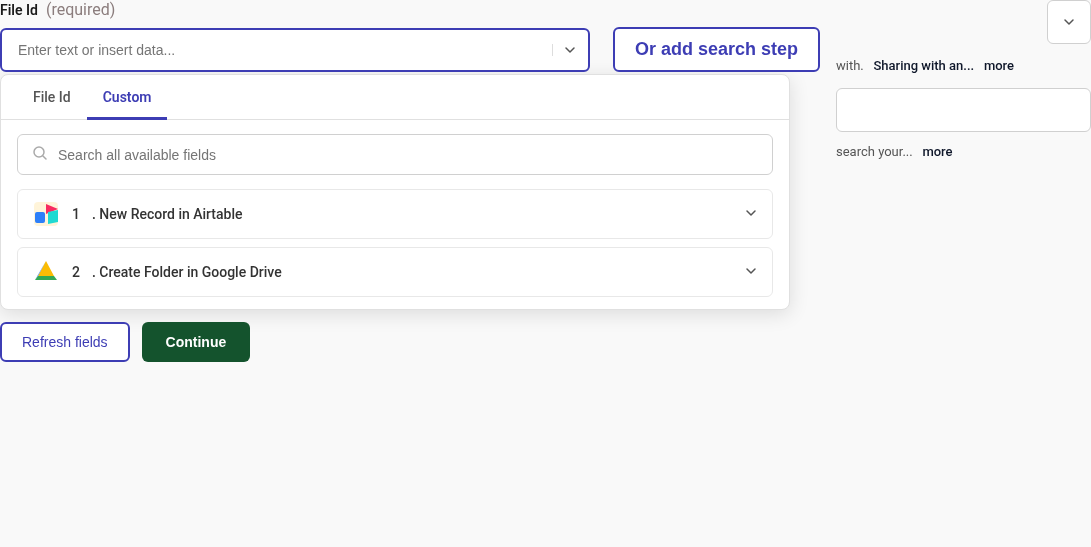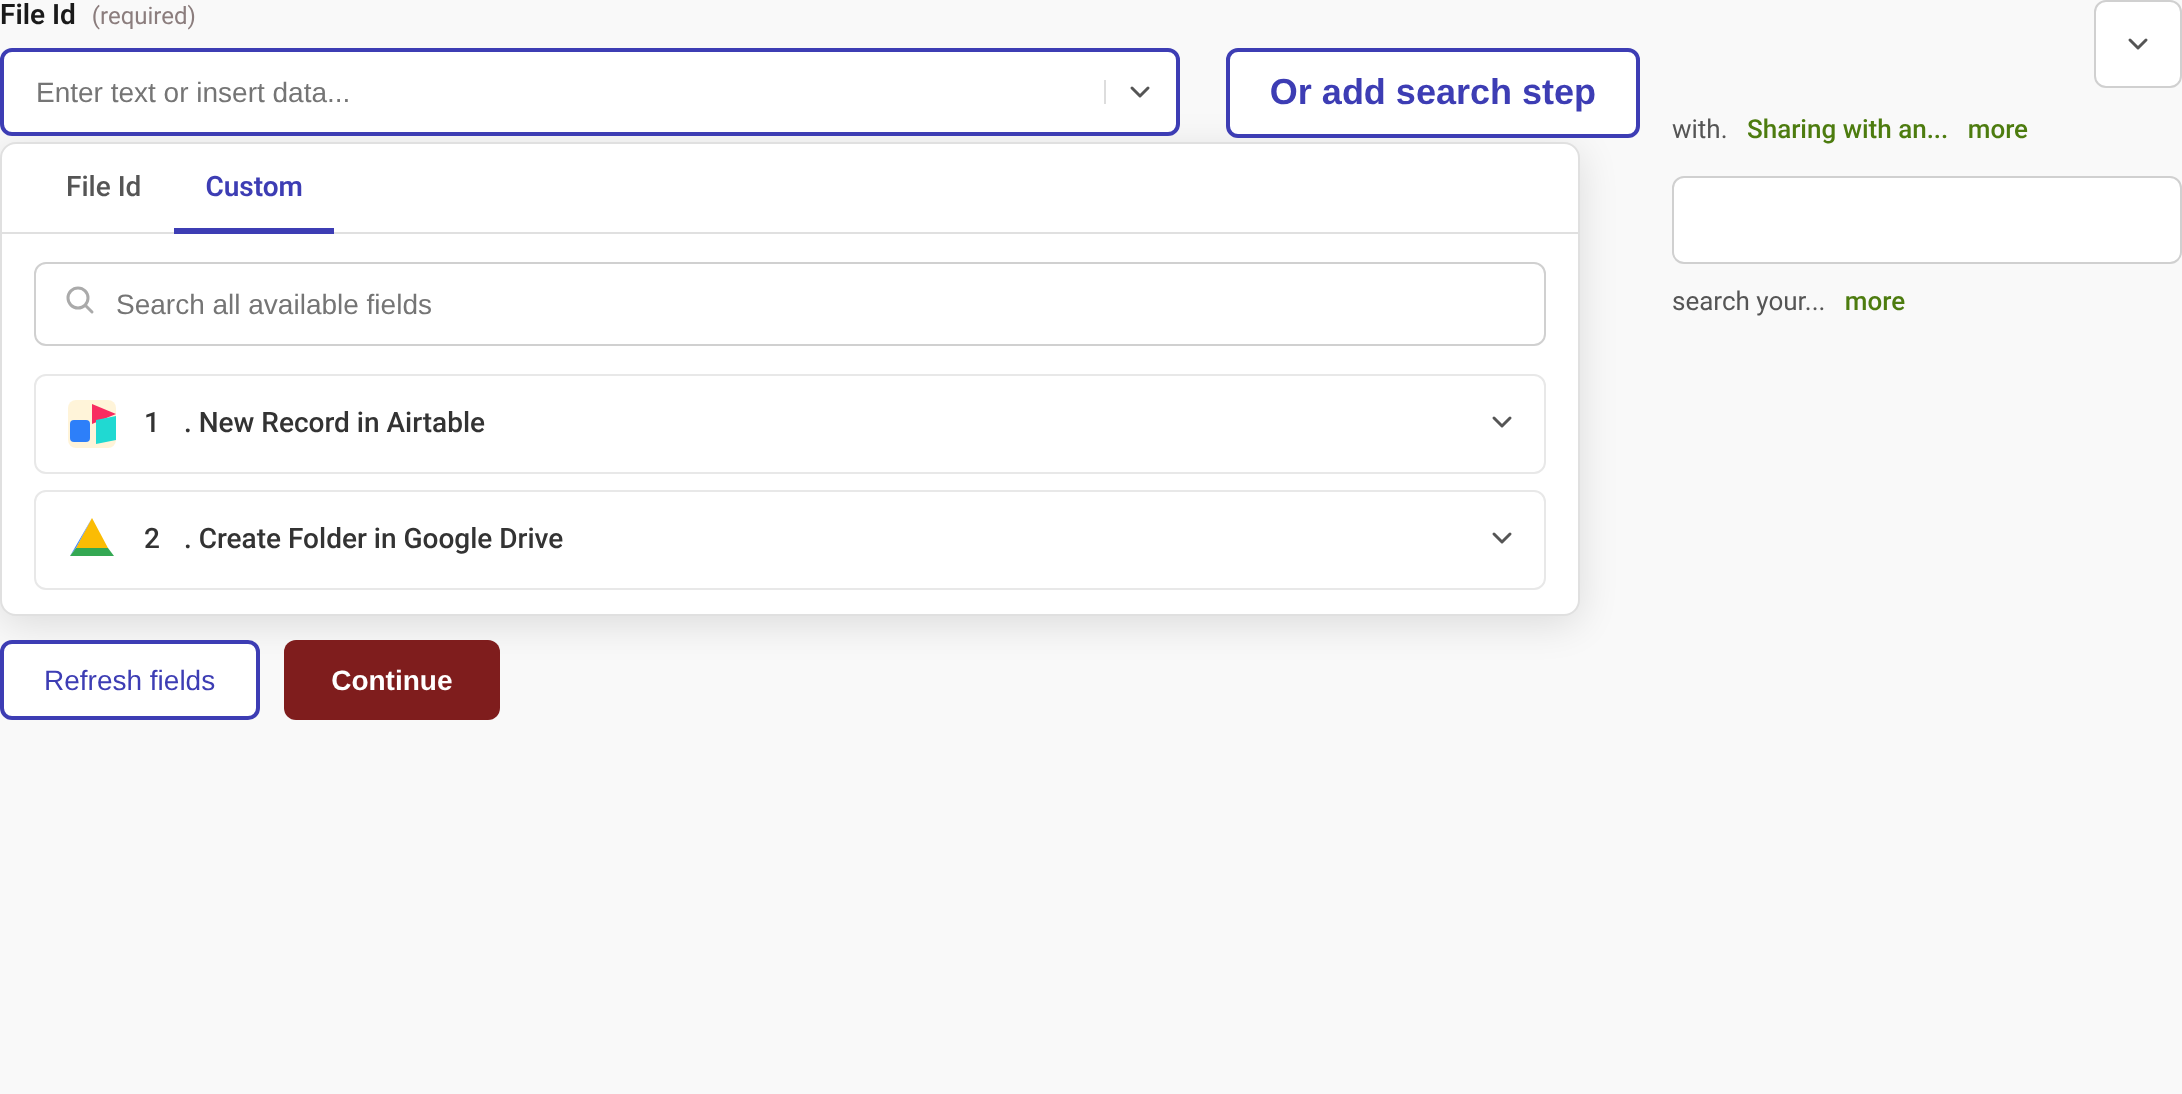--- a/index.html
+++ b/index.html
@@ -41,28 +41,28 @@
       margin-bottom: 8px;
     }
 
     .field-label-text {
       font-size: 14px;
       font-weight: 600;
       color: #1a1a1a;
     }
 
     .required-badge {
-      font-size: 12px;
+      font-size: 16px;
       color: #8b7d7d;
     }
 
     
     .input-row {
       display: flex;
-      align-items: flex-start;
+      align-items: center;
       gap: 23px;
       margin-bottom: 0;
     }
 
     .text-input-wrapper {
       flex: 1;
       border: 2px solid #3d3db4;
       border-radius: 6px;
       display: flex;
       align-items: center;
@@ -228,21 +228,21 @@
       color: #3d3db4;
       font-size: 14px;
       font-weight: 400;
       cursor: pointer;
     }
 
     .btn-continue {
       padding: 10px 24px;
       border: none;
       border-radius: 6px;
-      background: #7f1d1d;
+      background: #14532d;
       color: #fff;
       font-size: 14px;
       font-weight: 600;
       cursor: pointer;
     }
 
     
     .right-chevron-btn {
       width: 44px;
       height: 44px;
@@ -257,21 +257,21 @@
       align-self: flex-end;
     }
 
     .right-text-block {
       font-size: 13px;
       color: #555;
       line-height: 1.5;
     }
 
     .right-link {
-      color: #4d7c0f;
+      color: #0f172a;
       cursor: pointer;
       font-weight: 500;
     }
 
     .right-textarea {
       width: 100%;
       height: 44px;
       border: 1px solid #d0d0d0;
       border-radius: 6px;
       padding: 10px 12px;

